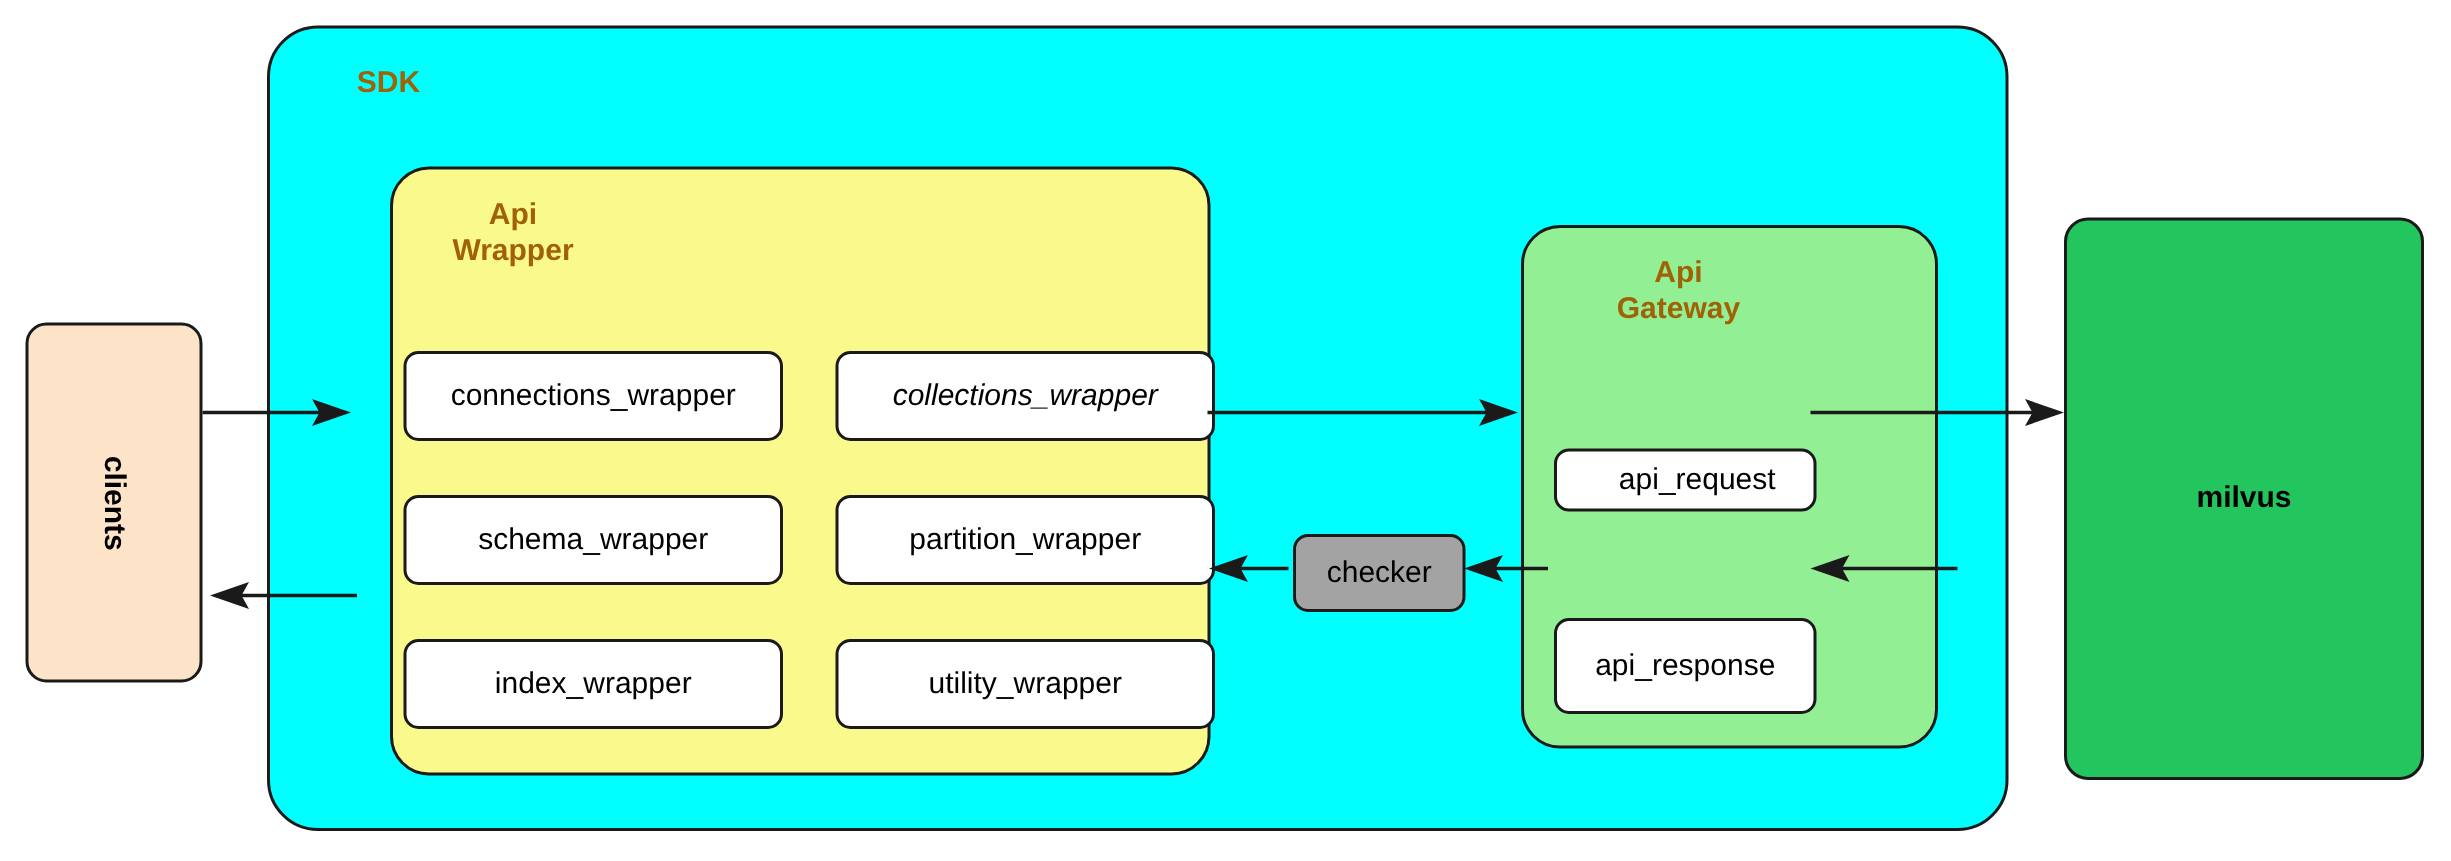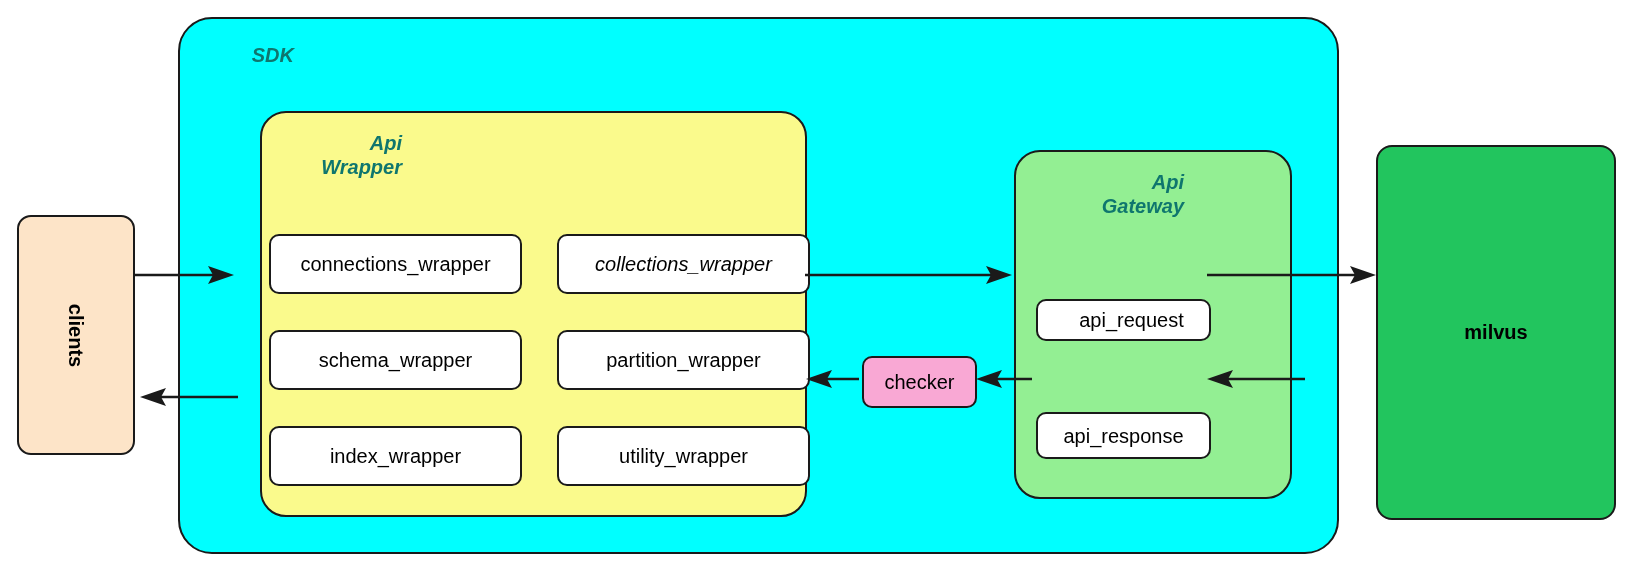--- a/index.html
+++ b/index.html
@@ -62,24 +62,23 @@
     background: #93ef93;
     border-radius: 26px;
     display: block;
   }
 
   .container-title {
     position: absolute;
     font-weight: bold;
     font-size: 20px;
     line-height: 24px;
-    color: #0f766e;
+    color: #a16207;
     white-space: pre-line;
-    text-align: right;
-    font-style: italic;
+    text-align: center;
   }
   .title-sdk   { left: 44px;  top: 24px; width: 70px; }
   .title-wrapper { left: 20px; top: 18px; width: 120px; }
   .title-gateway { left: 38px; top: 18px; width: 130px; }
 
   
   .leaf {
     background: #ffffff;
     border-radius: 10px;
     font-size: 20px;
@@ -111,21 +110,21 @@
     border-radius: 16px;
     font-weight: bold;
     font-size: 20px;
   }
 
   .checker-box {
     left: 860px;
     top: 354px;
     width: 115px;
     height: 52px;
-    background: #f9a8d4;
+    background: #a3a3a3;
     border-radius: 10px;
     font-size: 20px;
   }
 
   
   #arrows {
     position: absolute;
     left: 0;
     top: 0;
     width: 1634px;
@@ -179,21 +178,21 @@
       <span>checker</span>
     </div>
 
     <div class="box container-gateway">
       <div class="container-title title-gateway">Api
 Gateway</div>
 
       <div class="box leaf" style="left:20px; top:107px; width:175px; height:42px;padding-left:16px;">
         <span>api_request</span>
       </div>
-      <div class="box leaf" style="left:20px; top:220px; width:175px; height:47px;">
+      <div class="box leaf" style="left:20px; top:220px; width:175px; height:64px;">
         <span>api_response</span>
       </div>
     </div>
   </div>
 
   <div class="box milvus-box">
     <span>milvus</span>
   </div>
 
   <svg id="arrows" viewBox="0 0 1634 574">

